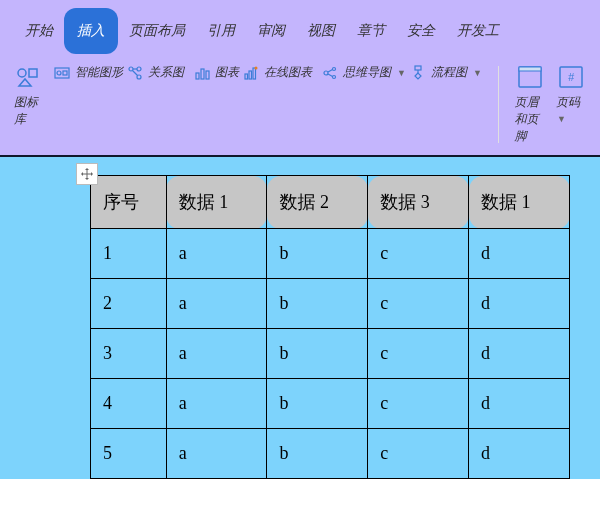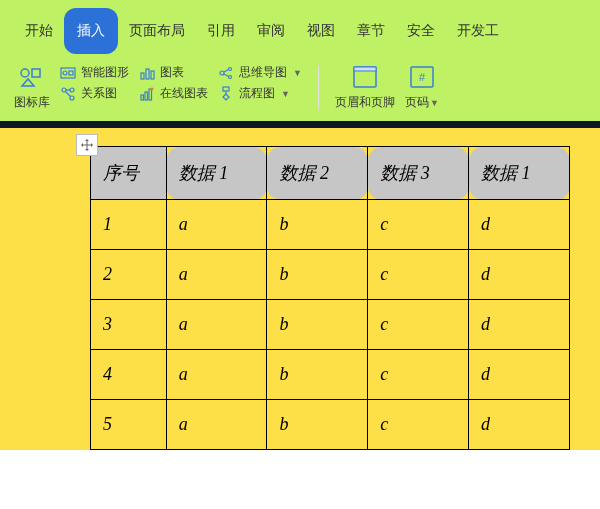--- a/index.html
+++ b/index.html
@@ -1,33 +1,33 @@
 <!DOCTYPE html>
 <html><head>
 <meta charset="utf-8">
 <style>
 * { box-sizing: border-box; margin: 0; padding: 0; }
 body { font-family: "Microsoft YaHei", "SimSun", sans-serif; background: #fff; width: 600px; height: 509px; overflow: hidden; }
 
-.ribbon { background: #bef264; border-bottom: 7px solid #0f172a; }
+.ribbon { background: #c4b5fd; border-bottom: 2px solid #0f172a; font-style: italic; }
 .tabs { display: flex; gap: 0; padding: 8px 14px 4px 14px; align-items: center; }
 .tab { font-size: 14px; color: #333; padding: 4px 11px; cursor: pointer; white-space: nowrap; }
 .tab.active { background: #2b71d8; color: #fff; border-radius: 12px; padding: 14px 13px; }
 
 .toolbar { display: flex; align-items: flex-start; padding: 6px 14px 10px 14px; gap: 10px; }
 .tool-col { display: flex; flex-direction: column; align-items: center; gap: 4px; }
 .tool-label { font-size: 12px; color: #333; }
-.tool-stack { display: flex; flex-direction: column; gap: 4px; justify-content: flex-end; }
+.tool-stack { display: flex; flex-direction: row; gap: 4px; justify-content: flex-end; }
 .tool-item { display: flex; align-items: center; gap: 5px; font-size: 12px; color: #333; cursor: pointer; white-space: nowrap; }
 .tool-icon { width: 16px; height: 16px; display: inline-flex; align-items: center; justify-content: center; }
 .big-icon { width: 30px; height: 26px; display: inline-flex; align-items: center; justify-content: center; }
 .dd { font-size: 9px; color: #666; margin-left: 1px; }
 .divider { width: 1px; background: #e0e0e0; margin: 2px 6px; align-self: stretch; }
 
-.doc-area { background: #fde047; padding: 18px 0 0 90px; position: relative; font-style: italic; }
+.doc-area { background: #7dd3fc; padding: 18px 0 0 90px; position: relative; }
 .move-handle { position: absolute; left: 76px; top: 6px; width: 22px; height: 22px; border: 1px solid #bbb; background: #fff; display: flex; align-items: center; justify-content: center; cursor: move; }
 
 table.doc-table { border-collapse: collapse; width: 480px; }
 table.doc-table th, table.doc-table td { border: 1px solid #000; padding: 14px 12px; text-align: left; font-size: 18px; font-weight: normal; font-family: "SimSun", serif; }
 table.doc-table th { background: #c6c6c6; font-weight: normal; }
 .col0 { width: 75px; }
 .col1 { width: 100px; border-radius: 14px; }
 </style>
 </head>
 <body>

